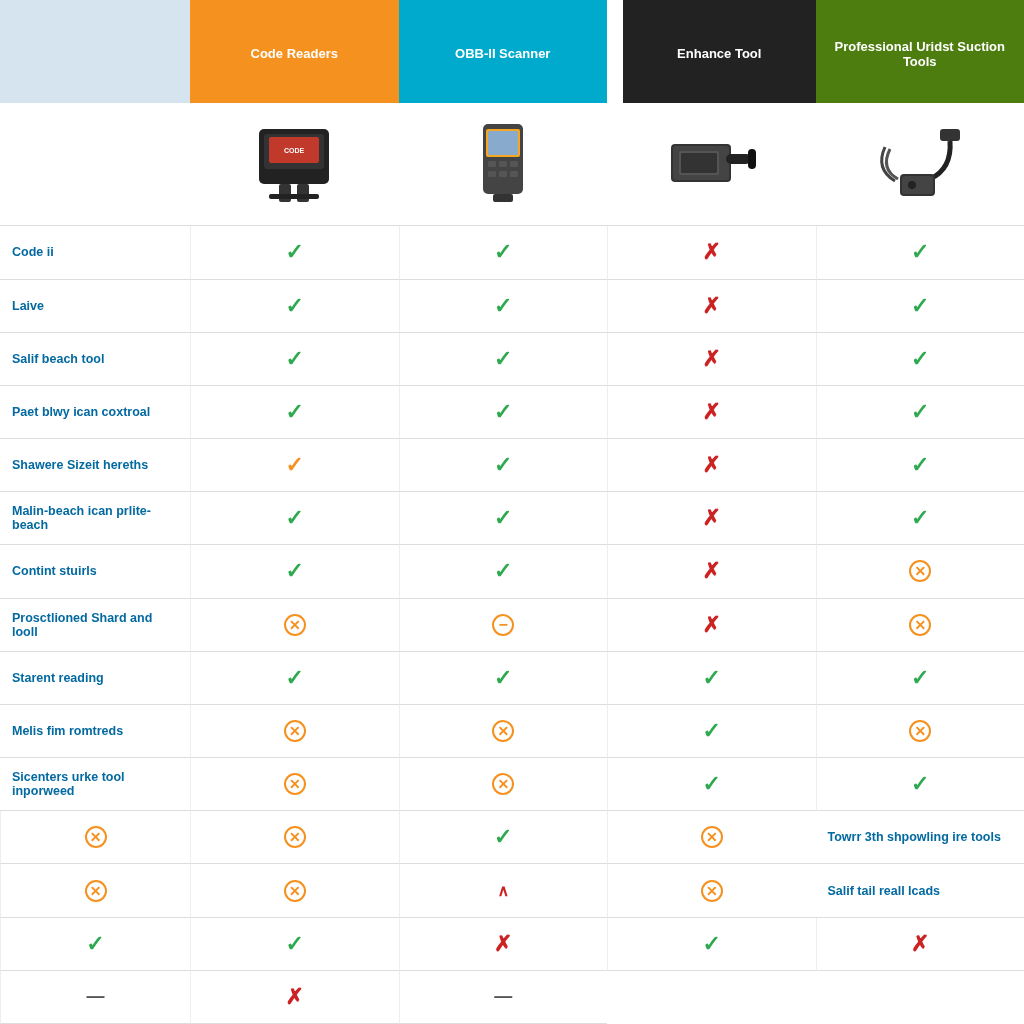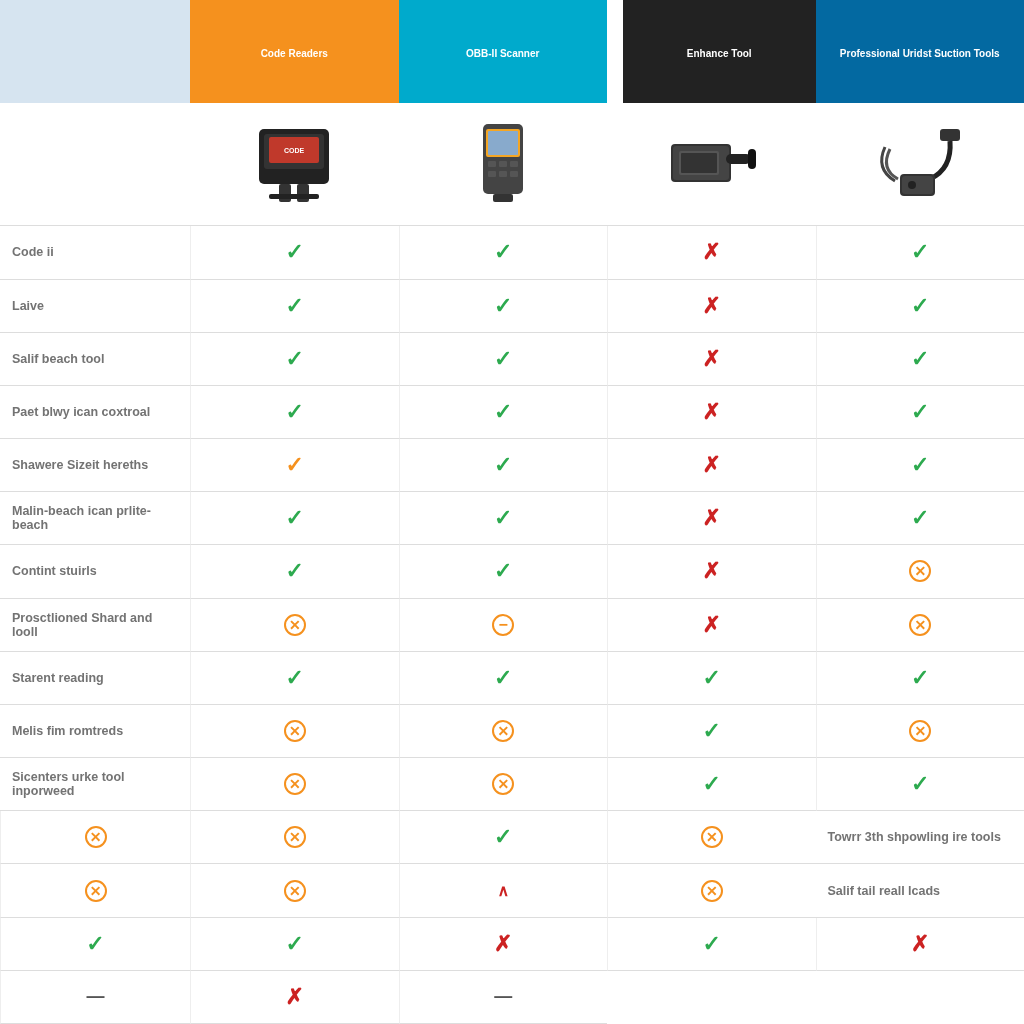--- a/index.html
+++ b/index.html
@@ -13,49 +13,49 @@
     }
 
     
     .header-cell {
       display: flex;
       flex-direction: column;
       align-items: center;
       justify-content: center;
       padding: 10px 8px 6px;
       font-weight: bold;
-      font-size: 10px;
+      font-size: 13px;
       color: #fff;
       text-align: center;
       min-height: 100px;
     }
     .header-empty {
       background: #d6e4f0;
       min-height: 100px;
     }
     .header-orange { background: #f5911e; }
     .header-blue   { background: #00aacc; }
     .header-dark   { background: #222; margin-left: 16px; }
-    .header-green  { background: #0369a1; }
+    .header-green  { background: #4d7c0f; }
 
     
     .img-cell {
       display: flex;
       align-items: center;
       justify-content: center;
       background: #fff;
       padding: 10px;
       min-height: 120px;
       border-bottom: 1px solid #ddd;
     }
     .feature-label {
       padding: 10px 12px;
       font-size: 12.5px;
       font-weight: 600;
-      color: #737373;
+      color: #0369a1;
       display: flex;
       align-items: center;
       border-bottom: 1px solid #ddd;
     }
     .feature-cell {
       display: flex;
       align-items: center;
       justify-content: center;
       border-bottom: 1px solid #ddd;
       border-left: 1px solid #eee;

